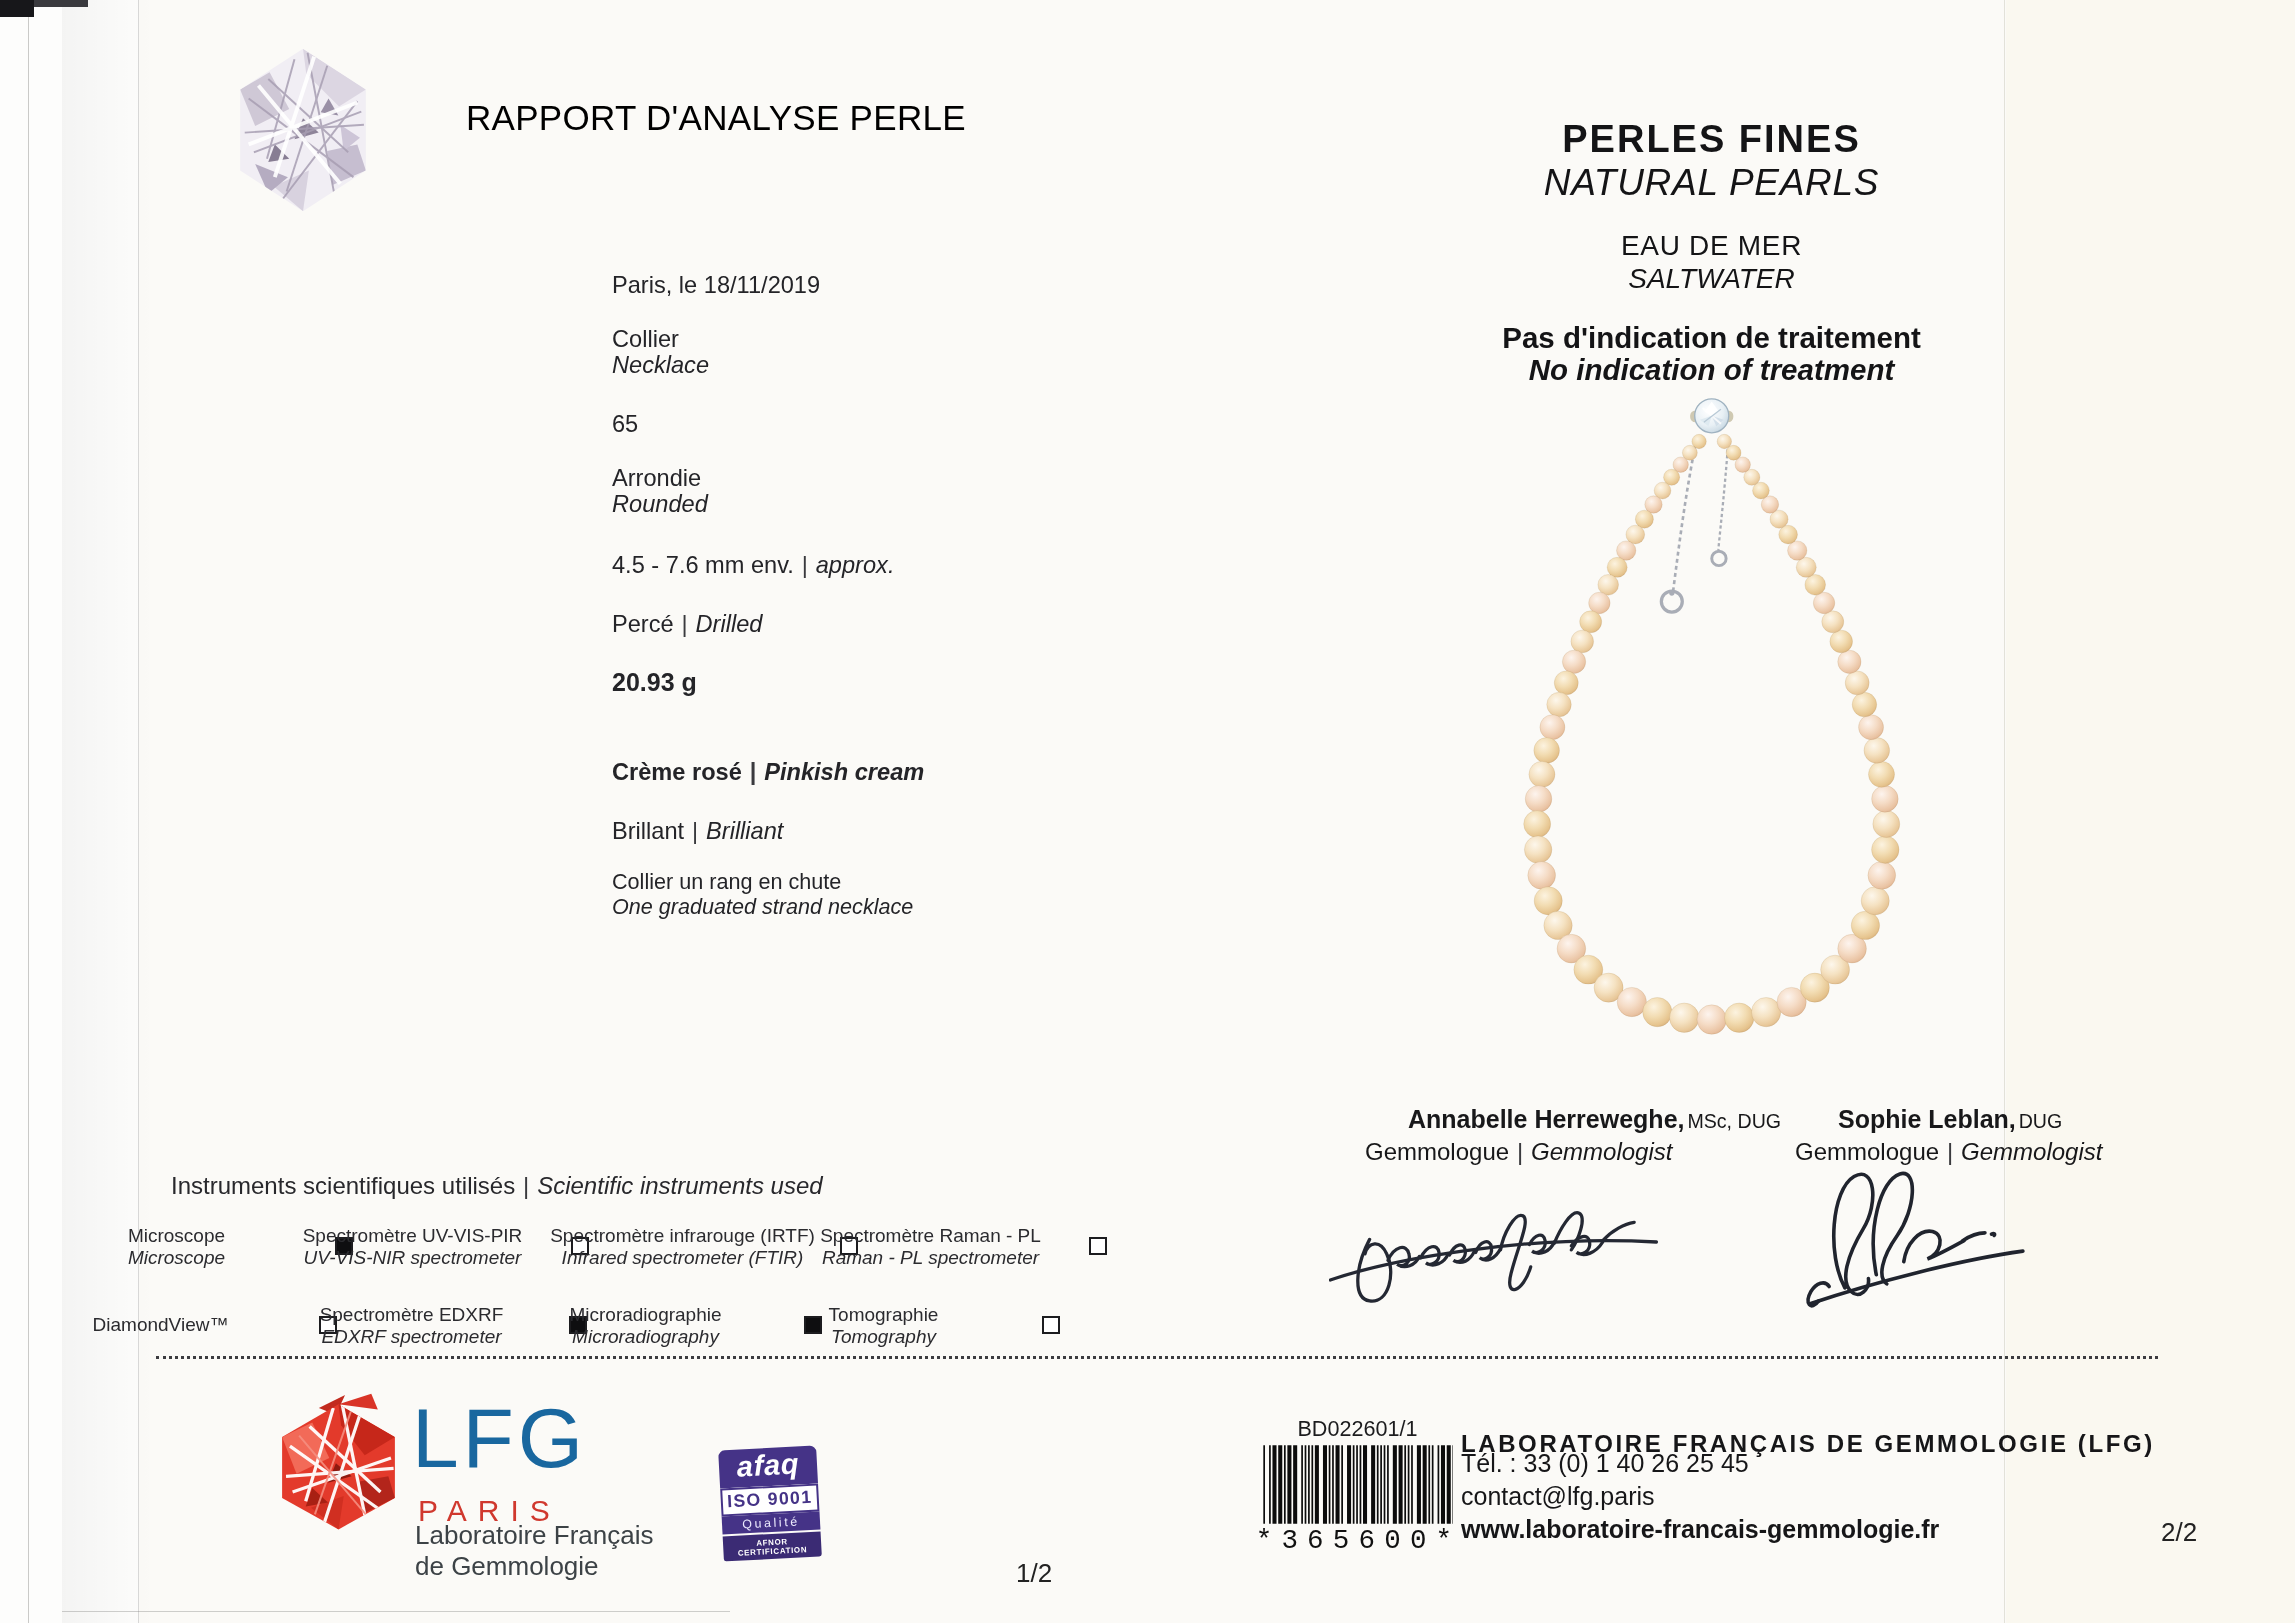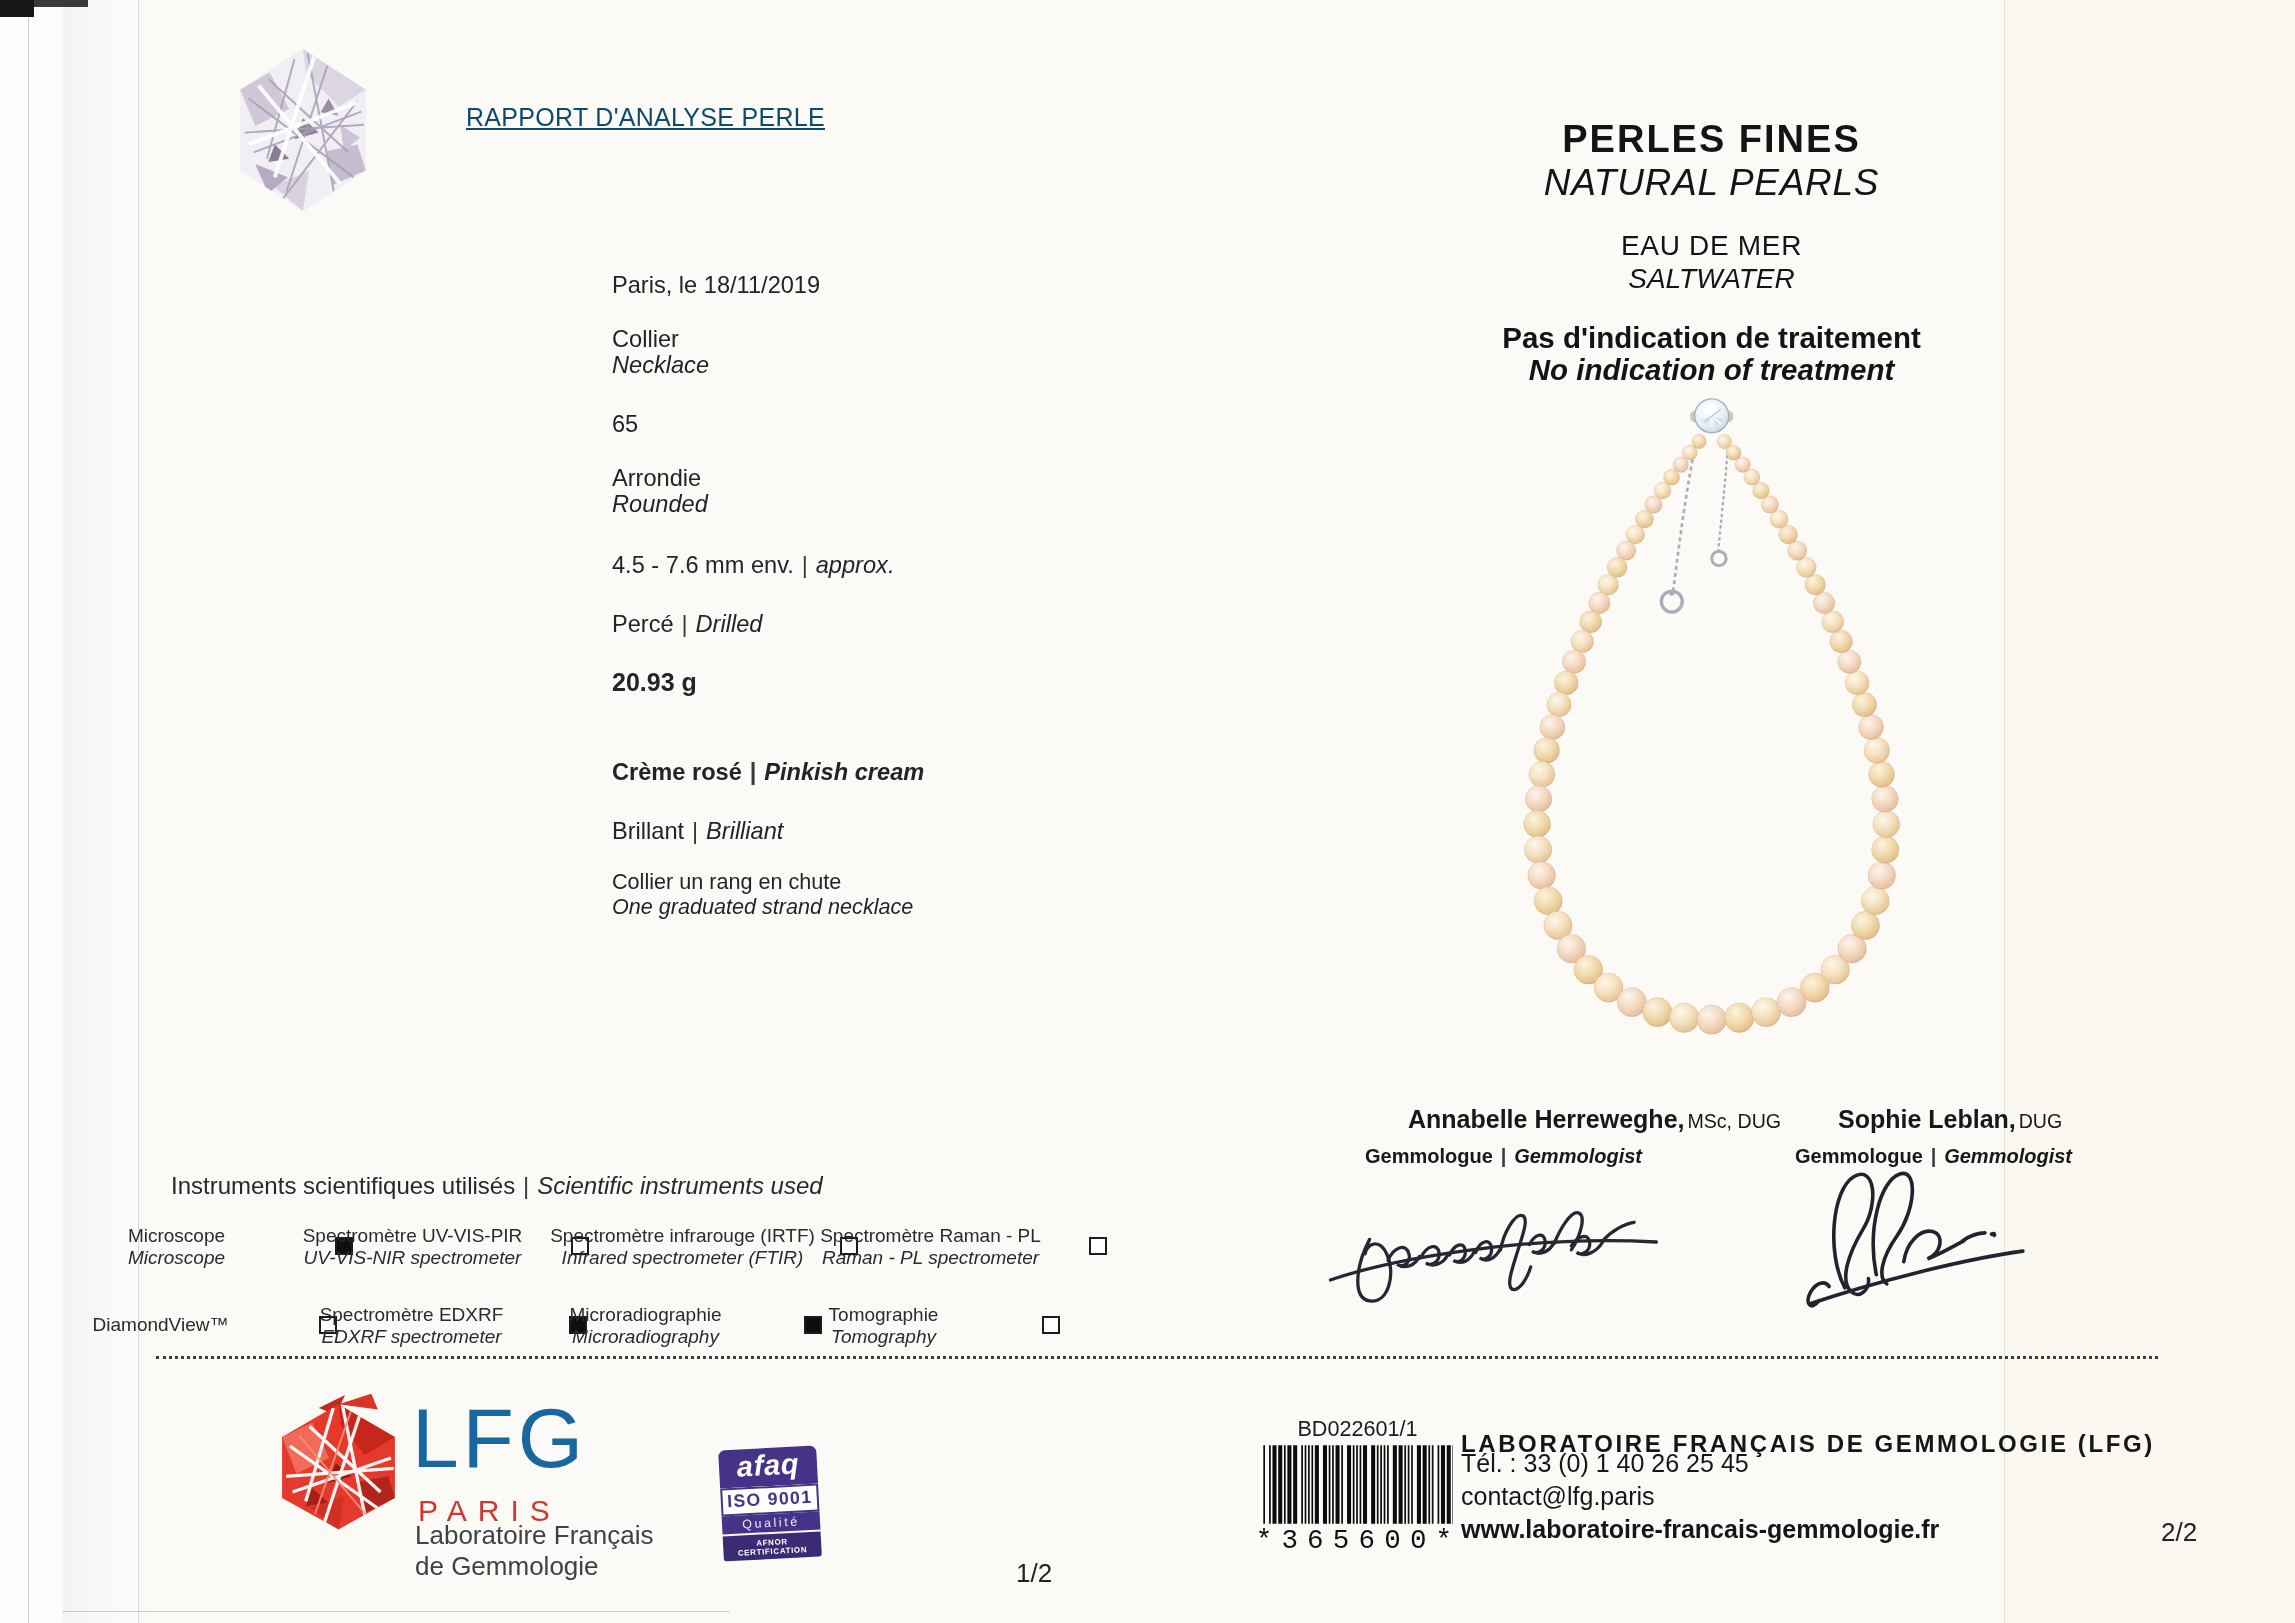--- a/index.html
+++ b/index.html
@@ -17,21 +17,21 @@
   .bottom-line{position:absolute;left:62px;top:1611px;width:668px;height:1.3px;background:rgba(120,120,118,.35);}
   .label-shadow{position:absolute;left:62px;top:0;width:92px;height:1623px;
                 background:linear-gradient(90deg,rgba(0,0,0,.035),rgba(0,0,0,0));}
 
   .it{font-style:italic;}
   .bold{font-weight:700;}
 
   
   #logo-diamond{position:absolute;left:229px;top:46px;}
   .title-block{position:absolute;left:466px;top:98px;}
-  .title-fr{font-size:25px;font-weight:500;letter-spacing:0.3px;color:#0c4a6e;line-height:39px;text-decoration:underline;}
+  .title-fr{font-size:35px;font-weight:500;letter-spacing:0.3px;color:#000000;line-height:39px;}
   .title-en{font-size:33px;font-weight:400;font-style:italic;color:#2a2a2e;line-height:39px;margin-top:2.6px;}
 
   
   .row{position:absolute;left:0;width:1375px;font-size:23.6px;line-height:26px;}
   .row .val{position:absolute;left:612px;text-align:left;white-space:nowrap;color:#242428;}
   .pipe{margin:0 7.9px;color:#3a3a3e;}
 
   
   .inst-heading{position:absolute;left:171px;top:1172px;font-size:24px;color:#28282c;white-space:nowrap;}
   .inst-cell{position:absolute;text-align:center;font-size:19px;line-height:21.6px;color:#2b2b2f;white-space:nowrap;}
@@ -45,21 +45,21 @@
   .c-title-en{top:162px;font-size:37px;font-weight:500;font-style:italic;letter-spacing:0.7px;}
   .c-water-fr{top:230px;font-size:28px;font-weight:400;letter-spacing:0.7px;}
   .c-water-en{top:263px;font-size:28px;font-style:italic;}
   .c-treat-fr{top:321px;font-size:29.5px;font-weight:700;}
   .c-treat-en{top:353px;font-size:29.5px;font-weight:700;font-style:italic;}
 
   
   .signer{position:absolute;white-space:nowrap;color:#18181a;}
   .signer .name{font-size:25px;font-weight:700;margin-left:43px;}
   .signer .degree{font-size:19.6px;font-weight:400;}
-  .signer .role{font-size:20px;margin-top:11px;font-weight:700;}
+  .signer .role{font-size:24px;margin-top:4px;font-weight:400;}
 
   
   .dotted-divider{position:absolute;left:156px;top:1356px;width:2002px;border-top:3.3px dotted #3c3c40;}
 
   
   #logo-red{position:absolute;left:270px;top:1393px;}
   .lfg-word{position:absolute;left:412px;top:1399px;font-size:84px;font-weight:500;letter-spacing:3.9px;color:#19679f;line-height:79px;}
   .lfg-paris{position:absolute;left:418px;top:1494px;font-size:30px;font-weight:500;letter-spacing:11px;color:#d0382e;}
   .lfg-org{position:absolute;left:415px;top:1520px;font-size:26px;line-height:31px;color:#3c4246;}
   .afaq{position:absolute;left:721px;top:1448px;width:98px;transform:rotate(-3deg);font-family:"Liberation Sans",sans-serif;}

